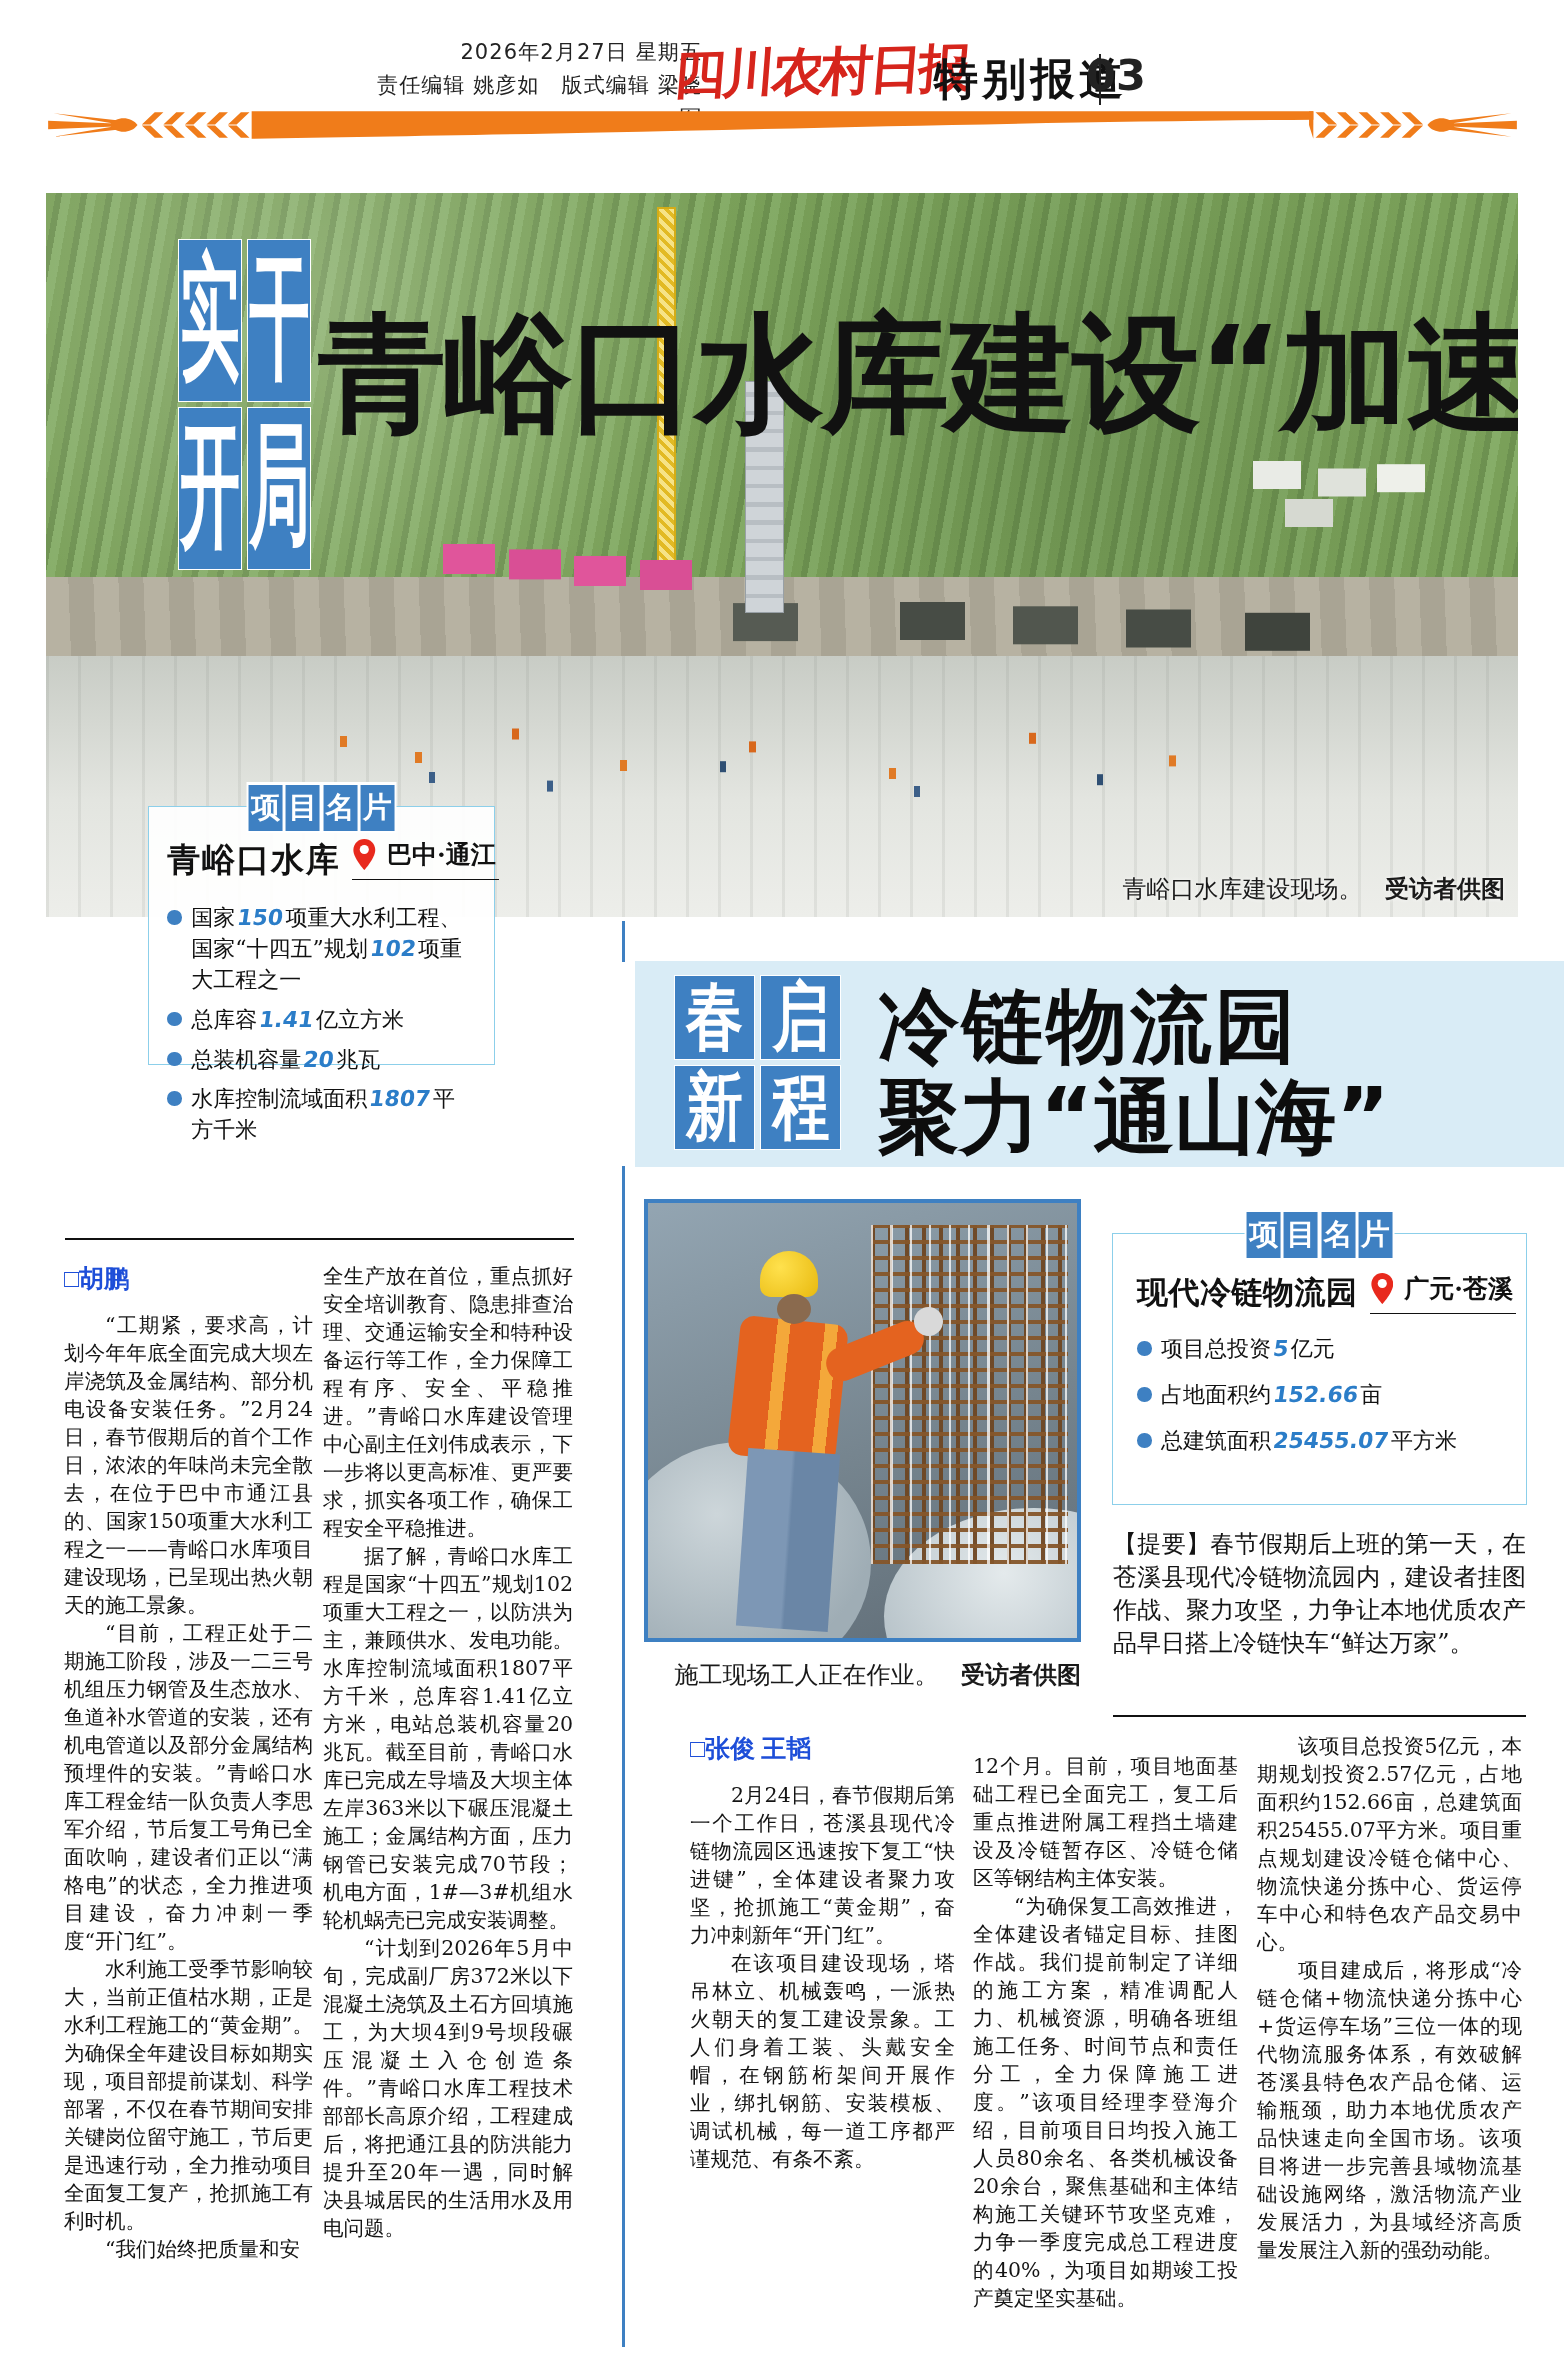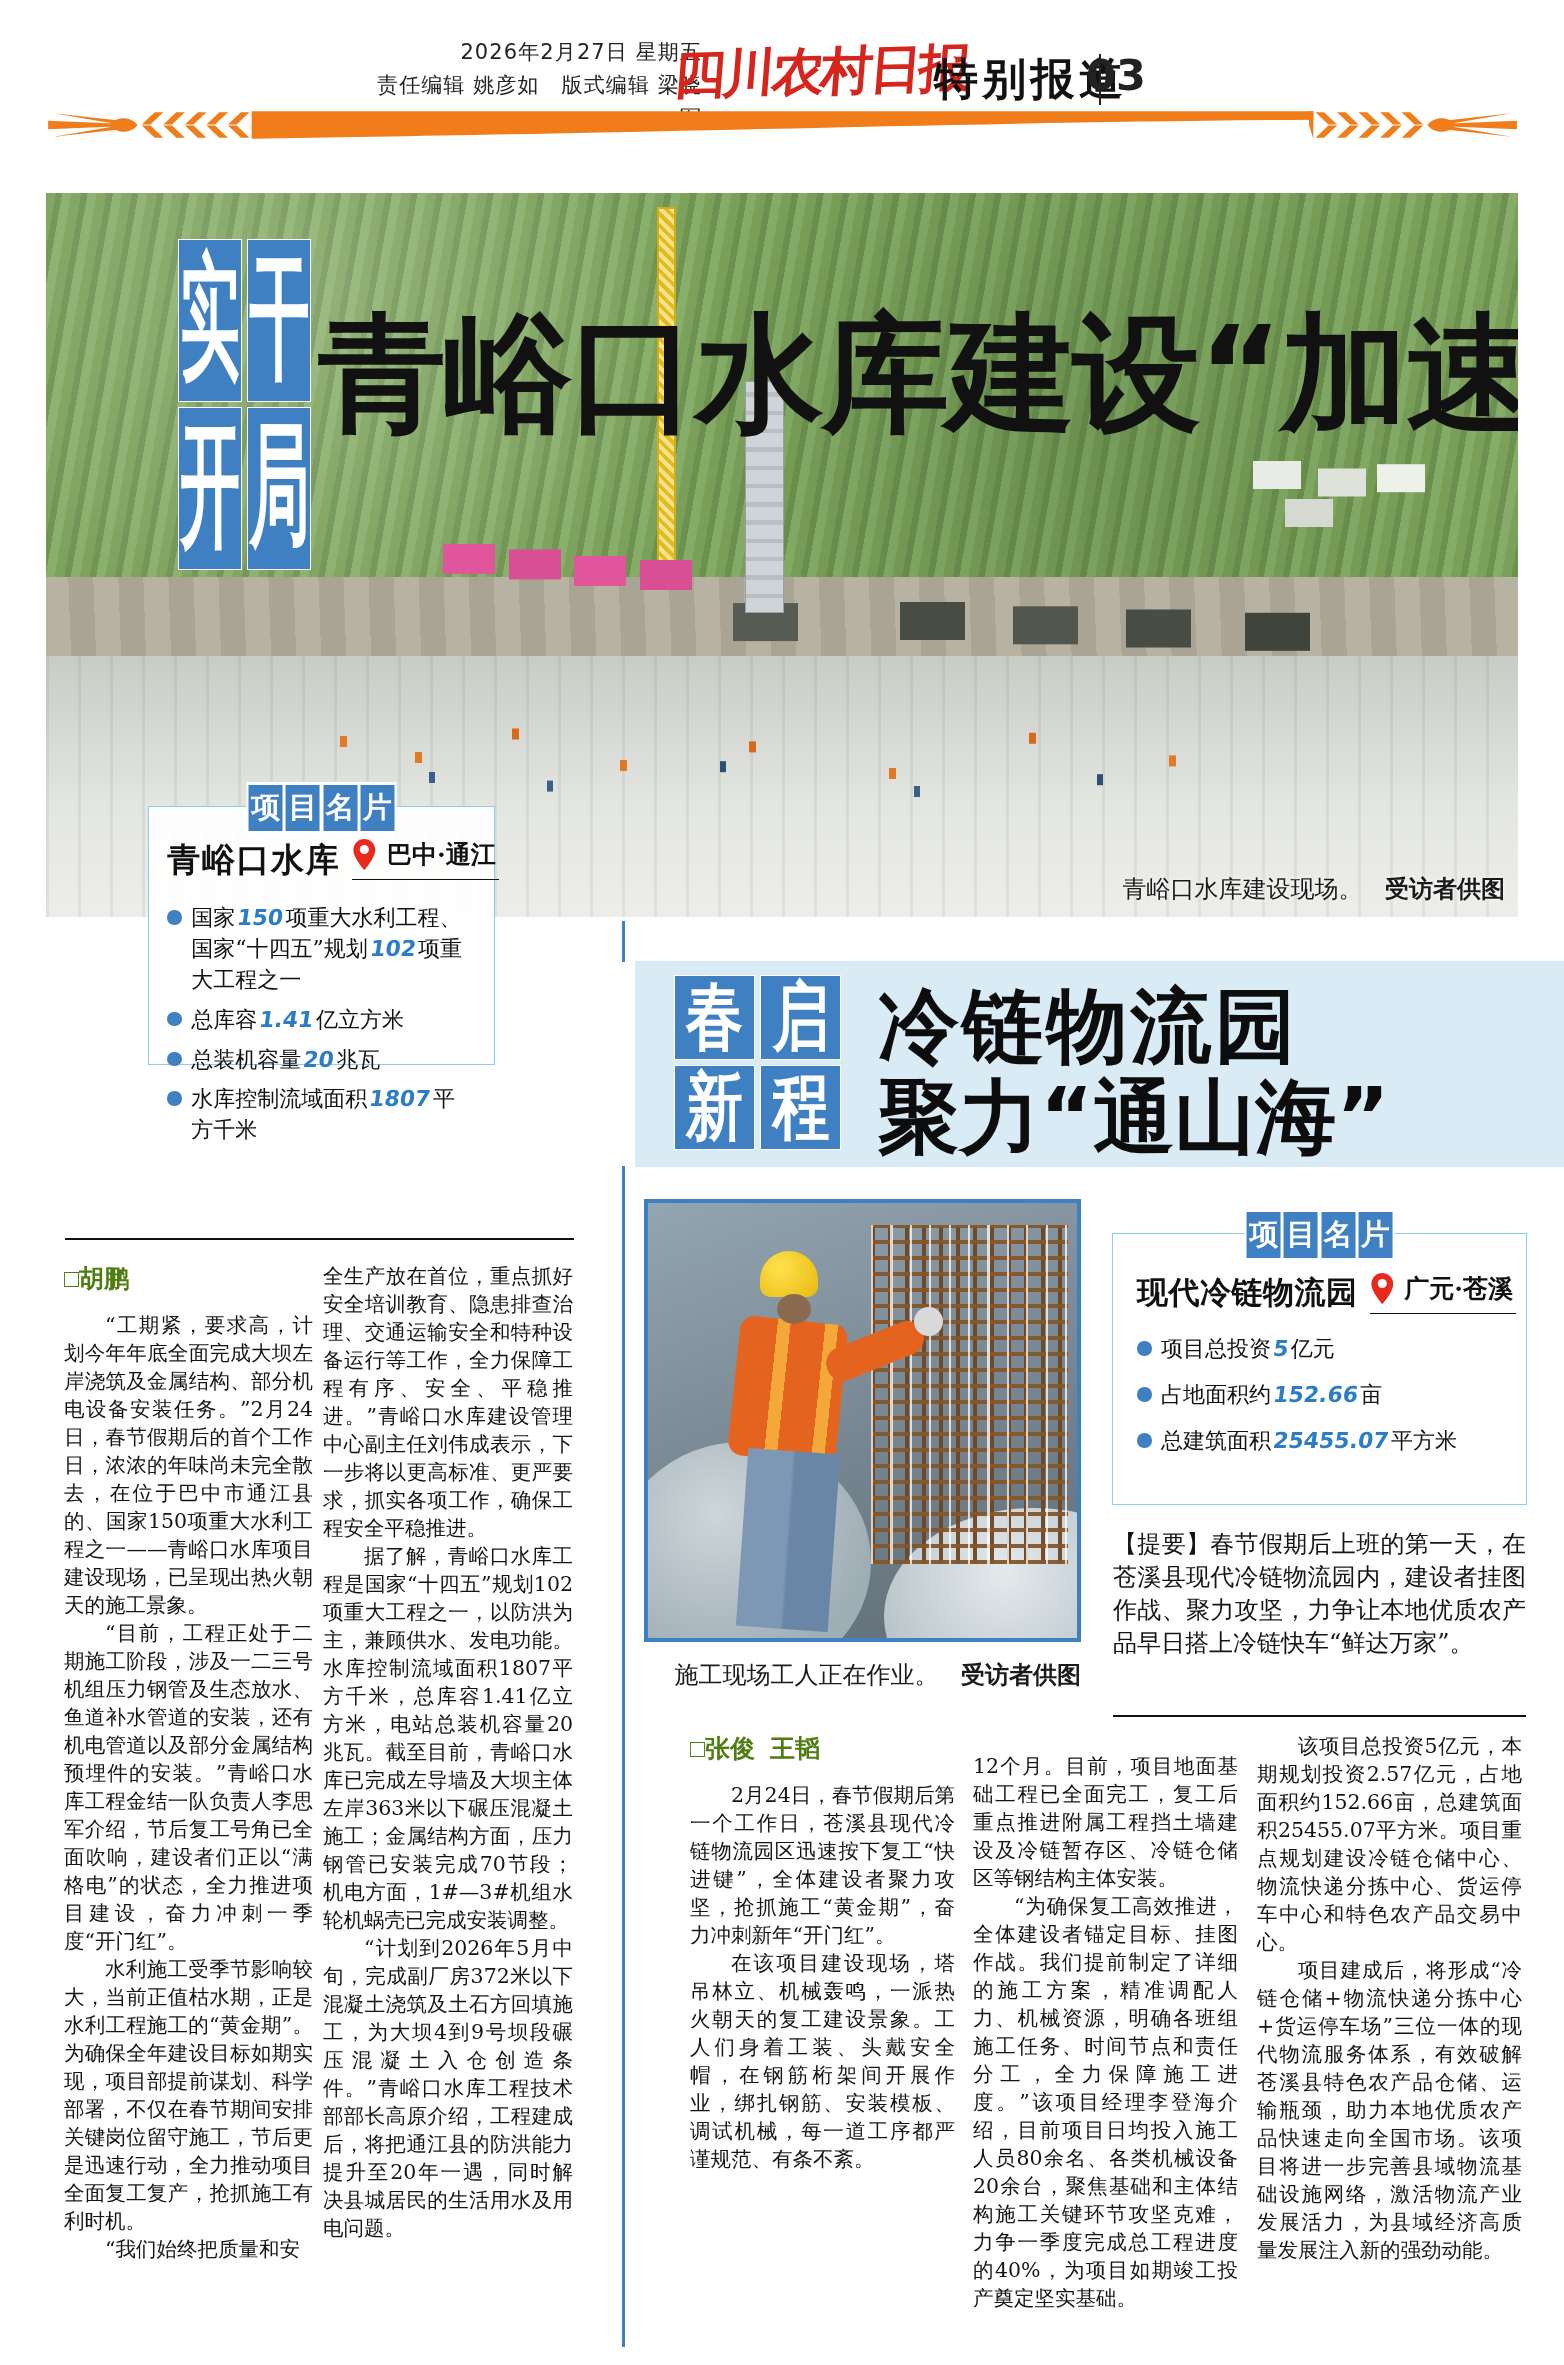--- a/index.html
+++ b/index.html
@@ -89,22 +89,22 @@
   .num{color:var(--number-blue);font-weight:900;font-family:"DejaVu Sans","Liberation Sans",sans-serif;
     transform:skewX(-8deg);display:inline-block;padding:0 2.2px;}
 
   
   .summary{font-size:25px;line-height:40px;text-align:justify;color:#141414;}
   .sum1{left:132px;top:1099px;width:443px;}
   .sum2{left:1113px;top:1528px;width:413px;font-size:24px;line-height:33px;}
   .rule{background:#111;height:1.6px;}
   .rule1{left:65px;top:1238px;width:509px;}
   .rule2{left:1113px;top:1715px;width:413px;}
-  .byline{font-size:25px;font-weight:700;font-family:Liberation Mono, monospace;
-    color:#4d7c0f;margin-bottom:16px;}
+  .byline{font-size:25px;font-weight:700;font-family:Liberation Serif, serif;
+    color:#1d4ed8;margin-bottom:16px;}
 
   
   .col{text-align:justify;color:#141414;}
   .col .bp{font-size:20.5px;line-height:28px;}
   .indent{text-indent:2em;}
   .a1c1{left:64px;top:1262px;width:249px;}
   .a1c2{left:323px;top:1262px;width:250px;}
   .a2c1{left:690px;top:1732px;width:265px;}
   .a2c2{left:973px;top:1732px;width:265px;margin-top:20px;}
   .a2c3{left:1257px;top:1732px;width:265px;}

